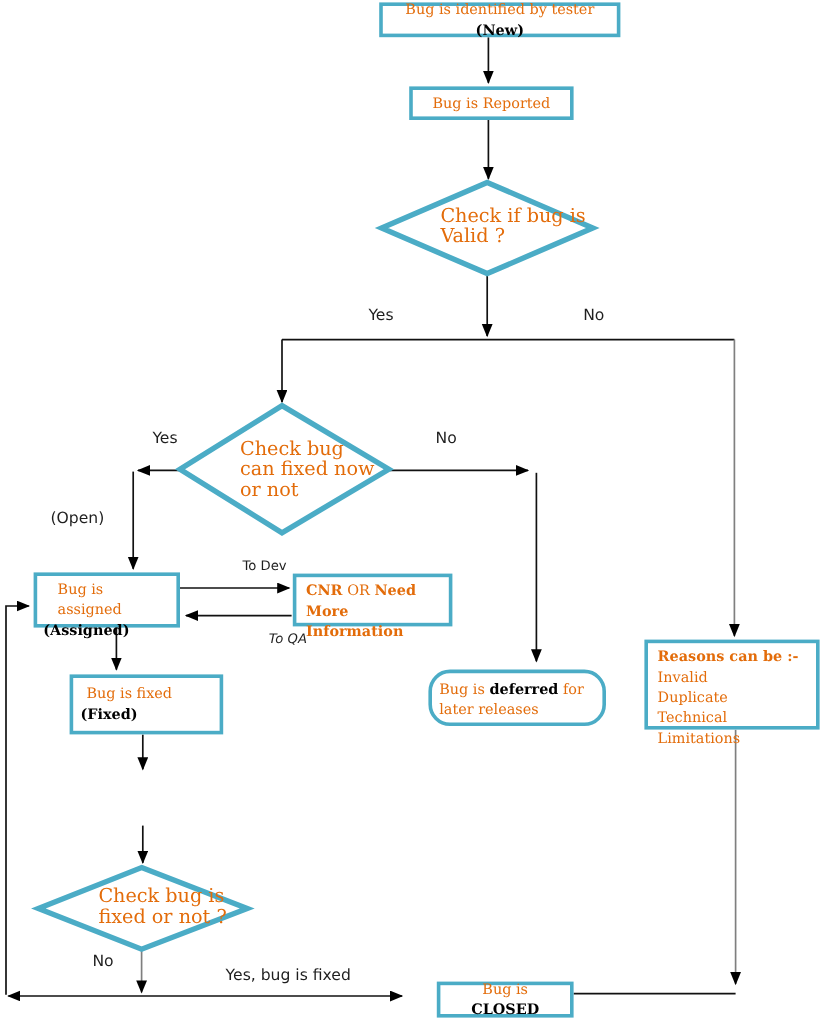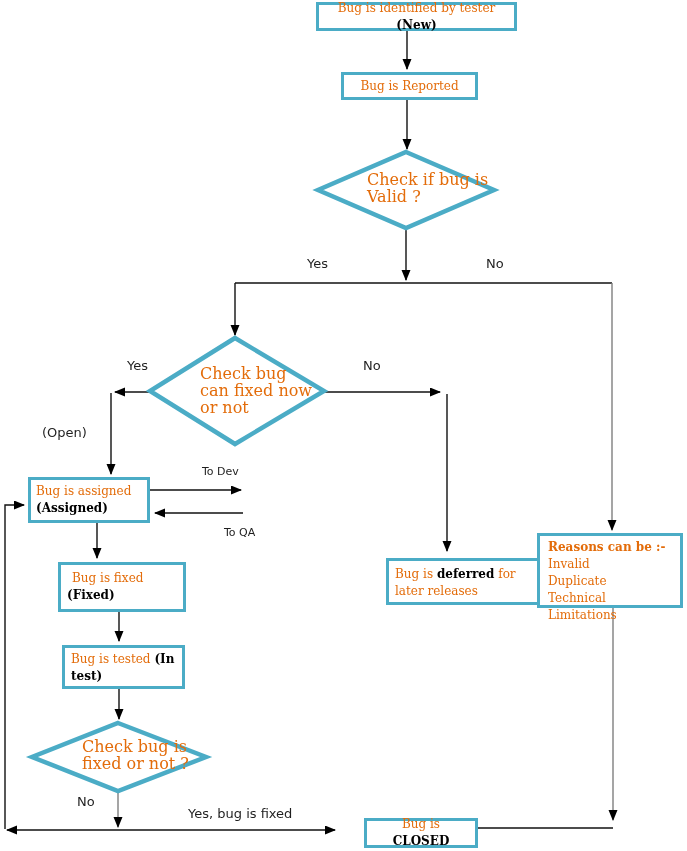--- a/index.html
+++ b/index.html
@@ -17,21 +17,21 @@
     position:absolute; box-sizing:border-box;
     border:3px solid var(--border_teal,#4BACC6); background:#fff;
     color:var(--text_orange,#E36C0A); font-size:12px; line-height:17px;
     padding:2px 6px;
   }
   .center { display:flex; align-items:center; justify-content:center; text-align:center; }
   .o  { color:var(--text_orange,#E36C0A); }
   .ob { color:var(--text_orange,#E36C0A); font-weight:bold; }
   .b  { color:#000; font-weight:bold; }
   .blk { display:block; }
-  .ind { }
+  .ind { margin-left:12px; }
   .ind5 { margin-left:5px; }
   .dtext {
     position:absolute; color:var(--text_orange,#E36C0A);
     font-size:16px; line-height:17px; white-space:nowrap;
   }
   .lbl {
     position:absolute; font-family:"DejaVu Sans", sans-serif; font-size:13px;
     color:#1f1f1f; white-space:nowrap;
   }
   .sm { font-size:11px; }
@@ -90,32 +90,33 @@
 
   <div class="box center" style="left:341px;top:72px;width:137px;height:28px;">
     <span class="o">Bug is Reported</span>
   </div>
 
   <div class="box" style="left:28px;top:477px;width:122px;height:46px;padding:3px 5px;">
     <span class="o blk ind">Bug is assigned</span>
     <span class="b blk">(Assigned)</span>
   </div>
 
+  <div class="box" style="left:244px;top:478px;width:133px;height:44px;padding:3px 8px;">
+    <span class="ob">CNR</span>
+    <span class="o">OR</span>
+    <span class="ob">Need More Information</span>
+  </div>
 
   <div class="box" style="left:58px;top:562px;width:128px;height:50px;padding:5px 6px;">
     <span class="o blk ind5">Bug is fixed</span>
     <span class="b blk">(Fixed)</span>
   </div>
 
-  <div class="box" style="left:62px;top:645px;width:123px;height:44px;padding:3px 6px;">
-    <span class="o">Bug is tested</span>
-    <span class="b">(In test)</span>
-  </div>
 
-  <div class="box" style="left:386px;top:558px;width:168px;height:47px;padding:5px 6px;">
+  <div class="box" style="left:357px;top:558px;width:148px;height:47px;padding:5px 6px;border-radius:18px;">
     <span class="o">Bug is</span>
     <span class="b">deferred</span>
     <span class="o">for later releases</span>
   </div>
 
   <div class="box" style="left:537px;top:533px;width:146px;height:75px;padding:3px 8px;">
     <span class="ob blk">Reasons can be :-</span>
     <span class="o blk">Invalid</span>
     <span class="o blk">Duplicate</span>
     <span class="o blk">Technical Limitations</span>
@@ -143,17 +144,17 @@
     <span class="blk">can fixed now</span>
     <span class="blk">or not</span>
   </div>
 
   <span class="lbl" style="left:307px;top:256px;">Yes</span>
   <span class="lbl" style="left:486px;top:256px;">No</span>
   <span class="lbl" style="left:127px;top:358px;">Yes</span>
   <span class="lbl" style="left:363px;top:358px;">No</span>
   <span class="lbl" style="left:42px;top:425px;">(Open)</span>
   <span class="lbl sm" style="left:173px;top:465px;margin-left:29px;">To Dev</span>
-  <span class="lbl sm" style="left:224px;top:526px;">To QA</span>
+  <span class="lbl sm" style="left:224px;top:526px;font-style:italic;">To QA</span>
   <span class="lbl" style="left:77px;top:794px;">No</span>
   <span class="lbl" style="left:188px;top:794px;margin-top:12px;">Yes, bug is fixed</span>
 
 </div>
 
 </body></html>

